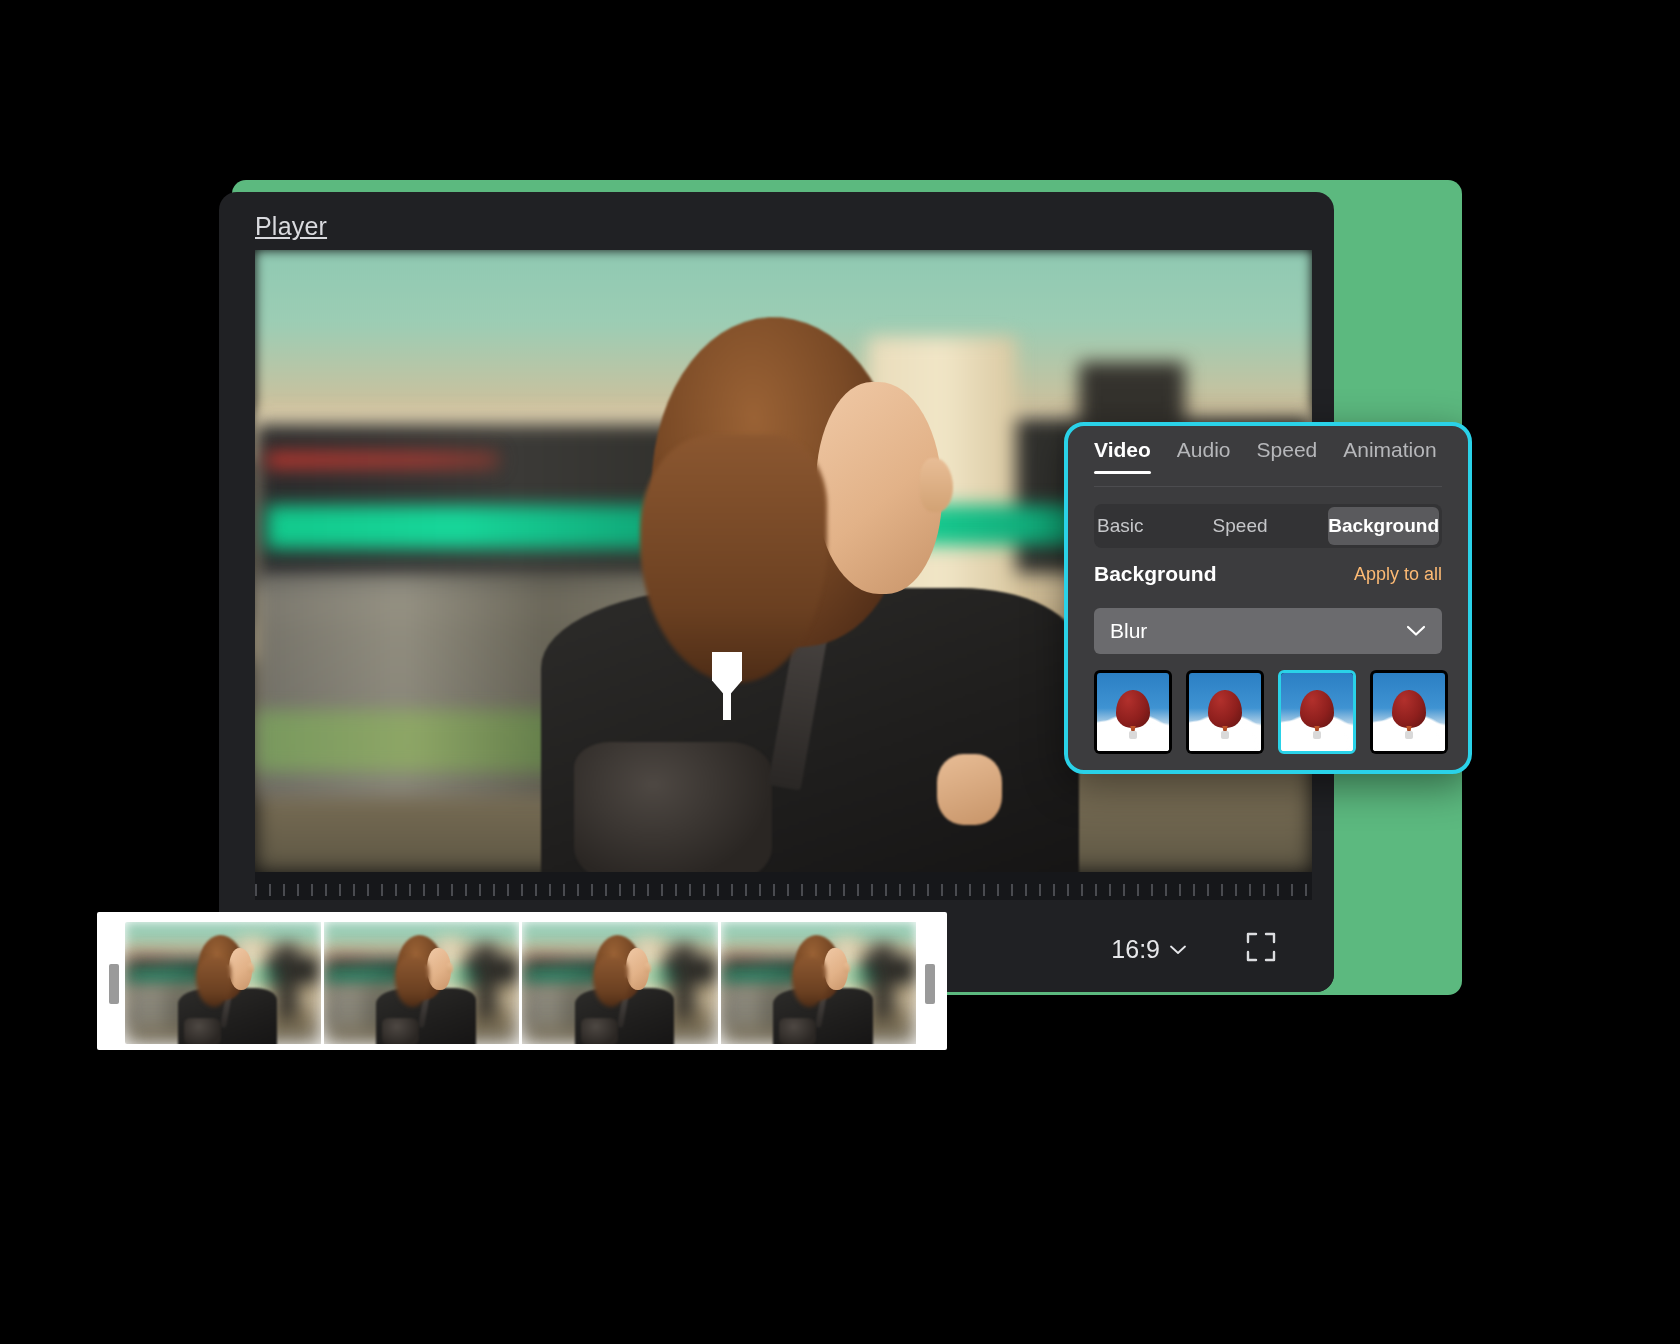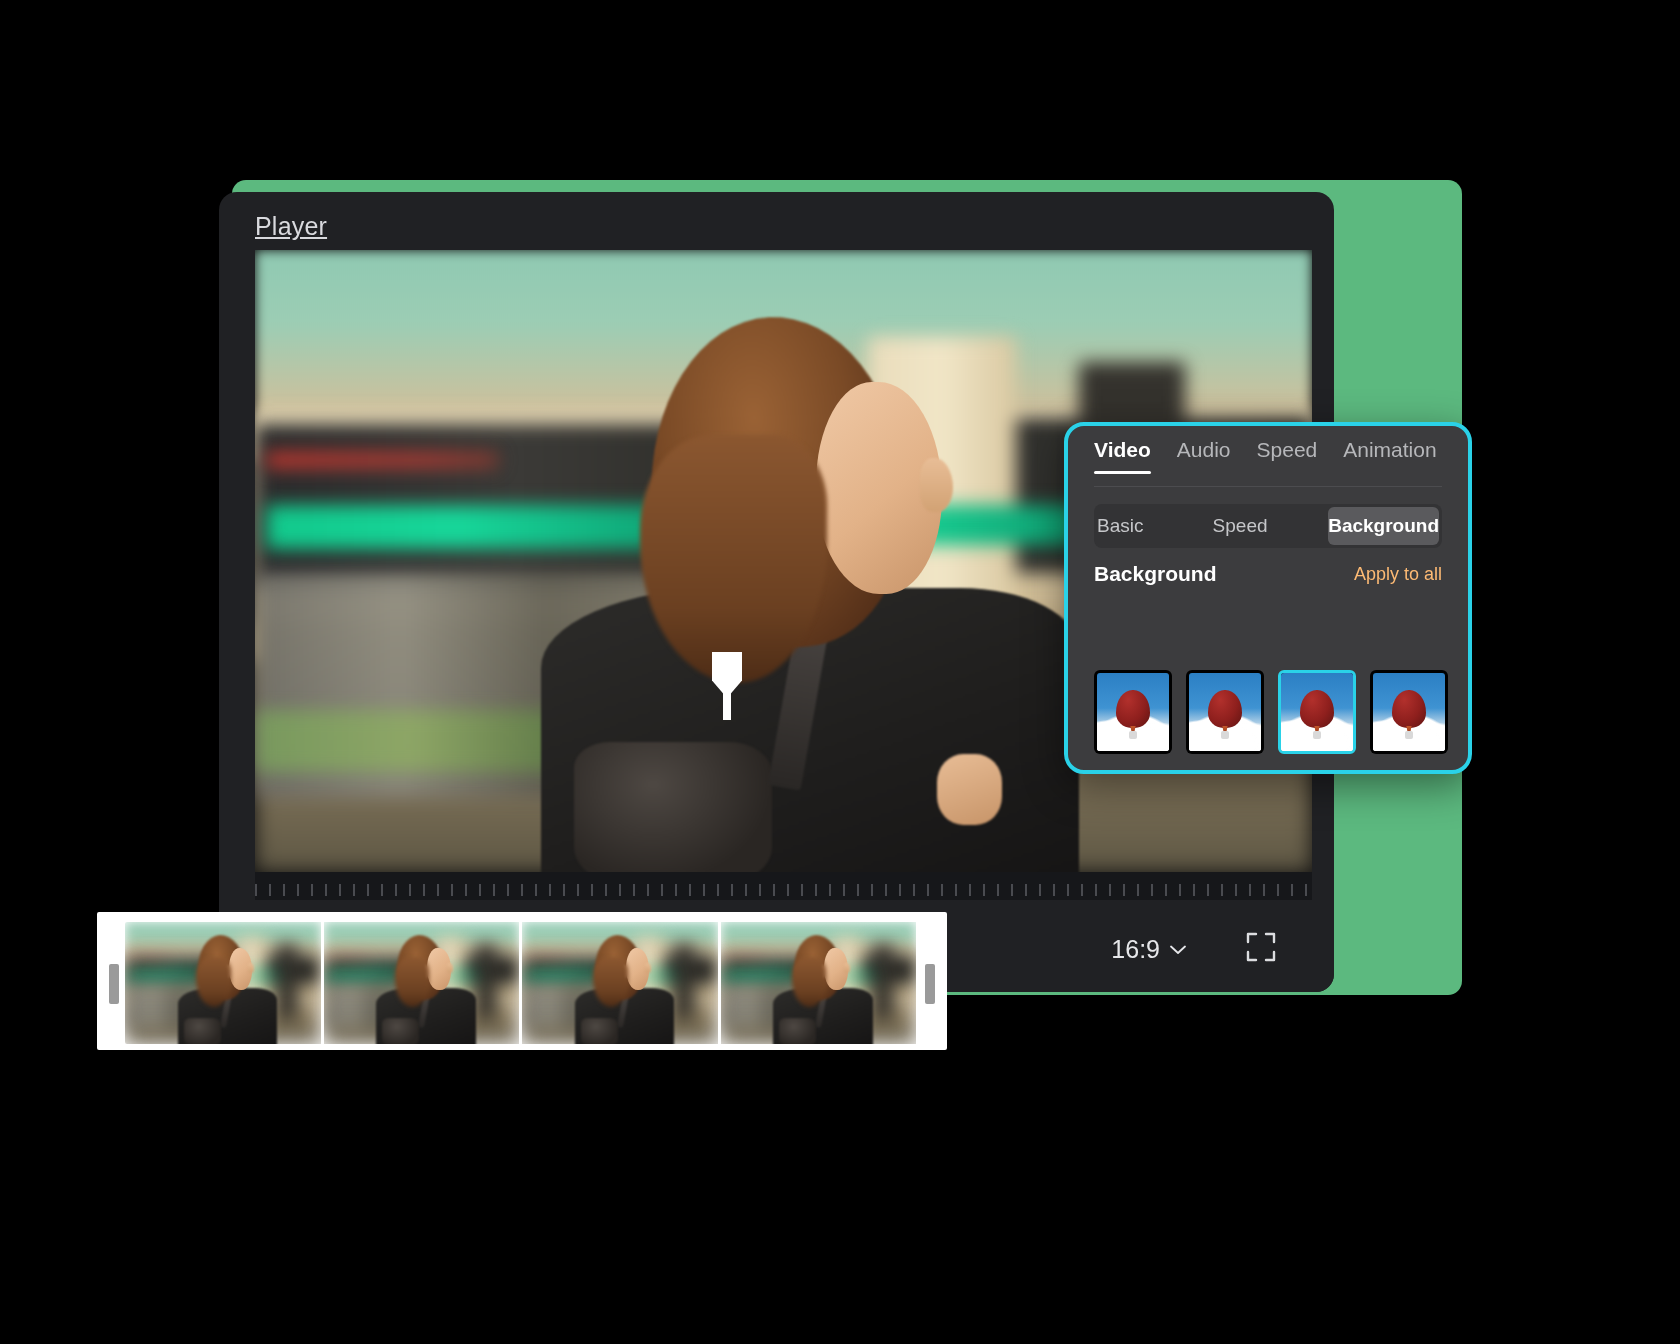--- a/index.html
+++ b/index.html
@@ -433,20 +433,26 @@
       <div class="seg">Basic</div>
       <div class="seg">Speed</div>
       <div class="seg active">Background</div>
     </div>
 
     <div class="sec-row">
       <div class="sec-title">Background</div>
       <div class="apply-all">Apply to all</div>
     </div>
 
+    <div class="dropdown">
+      <span class="dropdown-value">Blur</span>
+      <svg width="20" height="12" viewBox="0 0 20 12">
+        <path d="M2 2 L10 9.5 L18 2" fill="none" stroke="#ffffff" stroke-width="2.2" stroke-linecap="round" stroke-linejoin="round"></path>
+      </svg>
+    </div>
 
     <div class="thumbs">
       <div class="thumb">
         <div class="thumb-inner">
           <div class="cloud"></div>
           <div class="balloon"></div>
           <div class="basket"></div>
         </div>
       </div>
       <div class="thumb">

